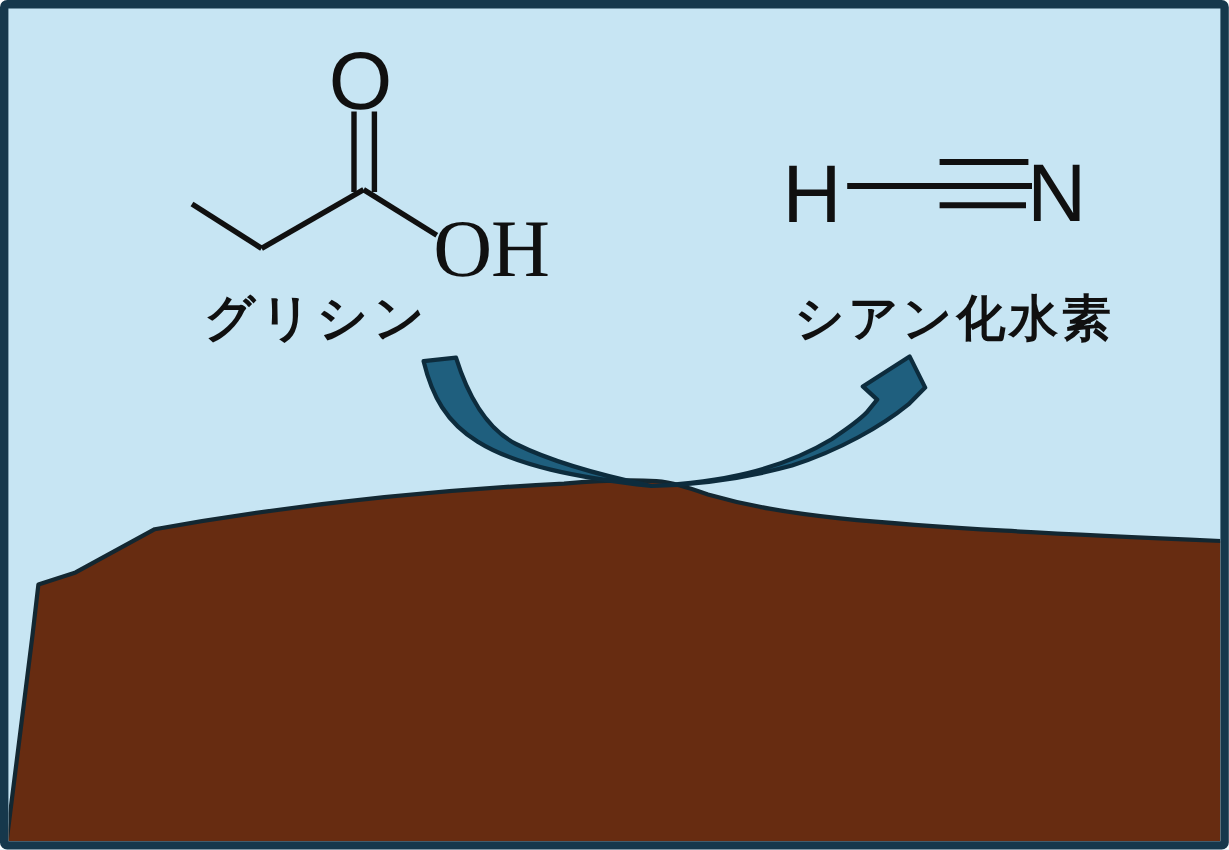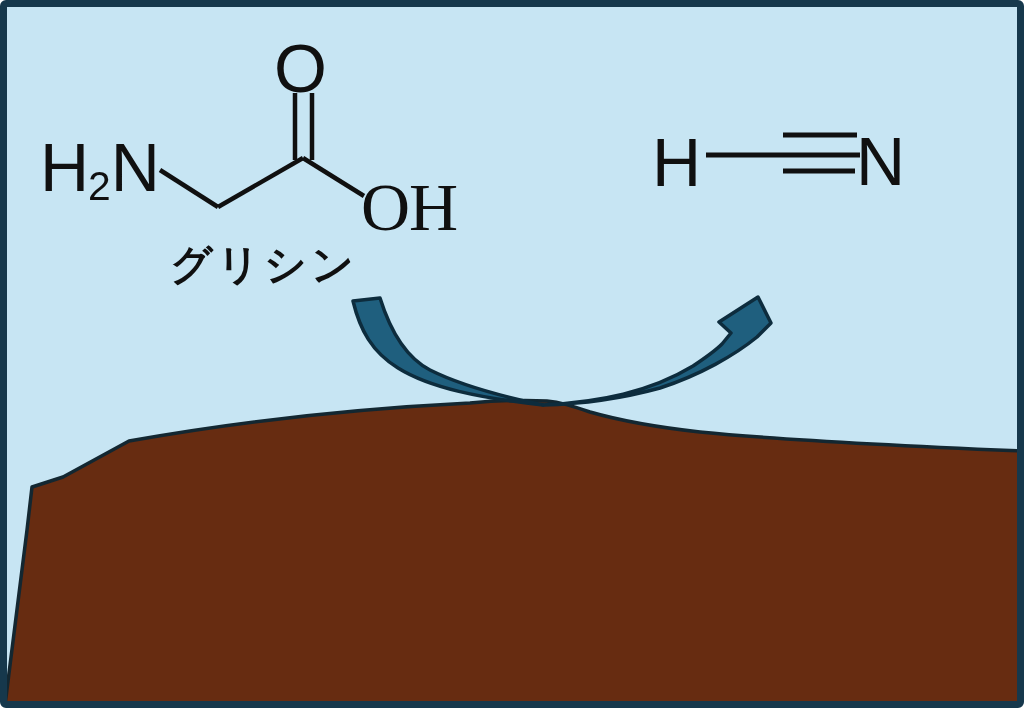--- a/index.html
+++ b/index.html
@@ -77,22 +77,22 @@
       <line x1="305" y1="86" x2="305" y2="153"></line>
     </g>
 
     <g style="stroke:var(--ink); stroke-width:5; stroke-linecap:butt;">
       <line x1="699" y1="148" x2="853" y2="148"></line>
       <line x1="776" y1="128" x2="850" y2="128"></line>
       <line x1="776" y1="164" x2="848" y2="164"></line>
     </g>
   </svg>
 
-  <div class="txt formula pos-amine"><span>H</span><span class="sub">2</span><span>N</span></div>
   <div class="txt formula pos-o">O</div>
   <div class="txt formula pos-oh">OH</div>
   <div class="txt jp-label pos-glycine">グリシン</div>
 
   <div class="txt formula pos-hcn-h">H</div>
   <div class="txt formula pos-hcn-n">N</div>
+  <div class="txt jp-label pos-cyanide">シアン化水素</div>
 
 
 </div>
 
 </body></html>

